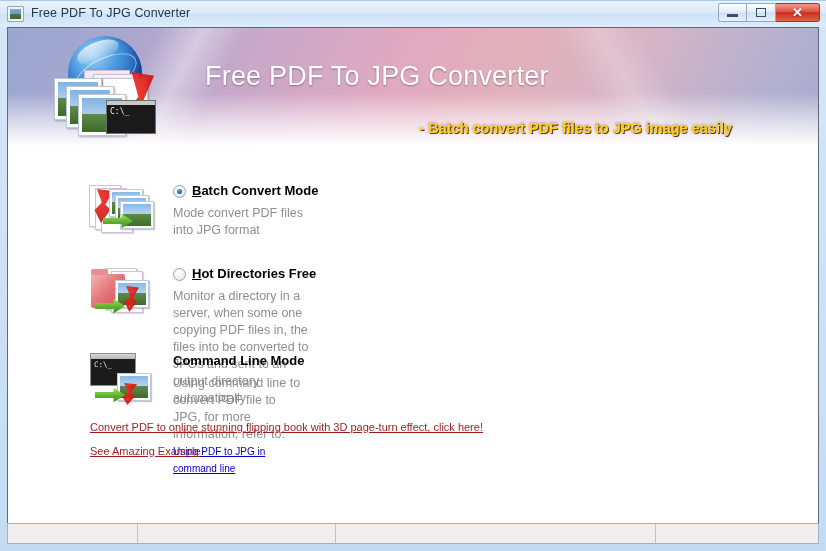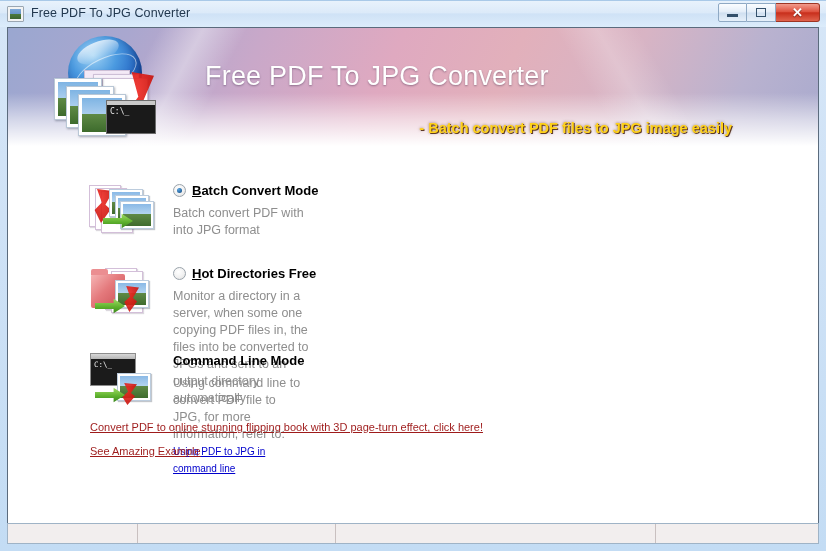--- a/index.html
+++ b/index.html
@@ -159,21 +159,21 @@
 
   
   .content{position:relative;background:#fff;height:378px;}
 
   .mode{position:absolute;}
   .mode .mi{position:absolute;left:0;top:0;width:64px;height:52px;}
   .mode .txt{position:absolute;left:84px;top:0;}
 
   .mode-title{
     font-size:13px;font-weight:bold;color:#000;white-space:nowrap;
-    display:flex;align-items:center;gap:6px;
+    display:flex;align-items:flex-end;gap:6px;
   }
   .mode-title .lbl u{text-decoration:underline;}
   .mode-desc{
     margin-top:7px;font-size:12.5px;color:#8e8e8e;line-height:17px;
     max-width:470px;
   }
   .mode-desc.wide{max-width:470px;}
 
   .radio{
     width:13px;height:13px;border-radius:50%;box-sizing:border-box;
@@ -316,21 +316,21 @@
                 <i></i>
               </div>
             <div class="arrow" style="left:14px;top:30px;"></div>
           </div>
         </div>
         <div class="txt">
           <div class="mode-title">
             <span class="radio on"></span>
             <span class="lbl"><u>B</u><span>atch Convert Mode</span></span>
           </div>
-          <div class="mode-desc">Batch convert PDF with into JPG format</div>
+          <div class="mode-desc">Mode convert PDF files into JPG format</div>
         </div>
       </div>
 
       <div class="mode" style="left:81px;top:120px;">
         <div class="mi">
           <div class="ic">
             <div class="pg" style="left:16px;top:2px;"></div>
             <div class="pg" style="left:22px;top:5px;"></div>
             <div class="folder" style="left:2px;top:8px;"></div>
             <div class="ph" style="left:26px;top:14px;">

